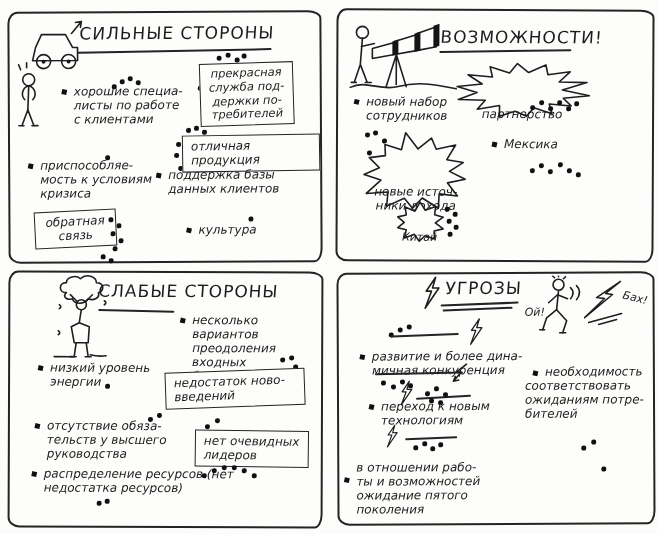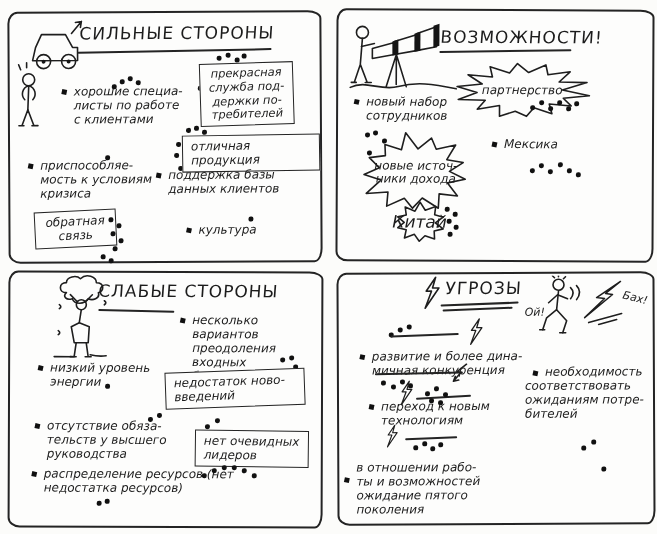--- a/index.html
+++ b/index.html
@@ -13,25 +13,25 @@
   .q-title{position:absolute;font-size:17px;letter-spacing:1px;white-space:nowrap;transform:skewX(-4deg);font-weight:500}
   .uline{position:absolute;height:2.4px;background:#242424;border-radius:2px}
   .thin{height:1.6px}
   .note{position:absolute;font-style:italic;font-size:12px;line-height:1.16;white-space:pre-line}
   .note.b::before{content:"";position:absolute;left:-12px;top:4px;width:5px;height:5px;background:#101010;transform:rotate(12deg)}
   .note.ind{text-indent:20px}
   .note.ind::before{left:8px;top:5px}
   .note.blow::before{top:16px}
   .sbox{position:absolute;border:1.7px solid #242424;padding:3px 8px;font-style:italic;font-size:12px;line-height:1.2;white-space:pre-line;background:#fdfdfc}
   .ctr{text-align:center}
-  .burst{position:absolute;display:flex;align-items:center;justify-content:center;text-align:center}
+  .burst{position:absolute;display:flex;align-items:flex-end;justify-content:center;text-align:center}
   .burst svg{position:absolute;left:0;top:0;width:100%;height:100%;overflow:visible}
   .burst svg polygon{fill:#fdfdfc;stroke:#1e1e1e;stroke-width:1.6;stroke-linejoin:round}
   .blabel{position:relative;font-style:italic;font-size:12px;line-height:1.12;white-space:pre-line}
-  .sm{font-size:17px}
+  .sm{font-size:11px}
   .dots{position:absolute}
   .dots i{position:absolute;width:5px;height:5px;background:#111;border-radius:55% 45% 50% 60%;display:block}
   .sketch{position:absolute}
   .sketch path,.sketch circle,.sketch polyline{fill:none;stroke:#1e1e1e;stroke-width:1.6;stroke-linecap:round;stroke-linejoin:round}
   .sketch .fill{fill:#151515;stroke:none}
   .sketch .bolt{fill:#fdfdfc;stroke:#1e1e1e;stroke-width:1.5;stroke-linejoin:round}
   .xlabel{position:absolute;font-style:italic;font-size:11px;white-space:nowrap}
 </style>
 </head>
 <body>

